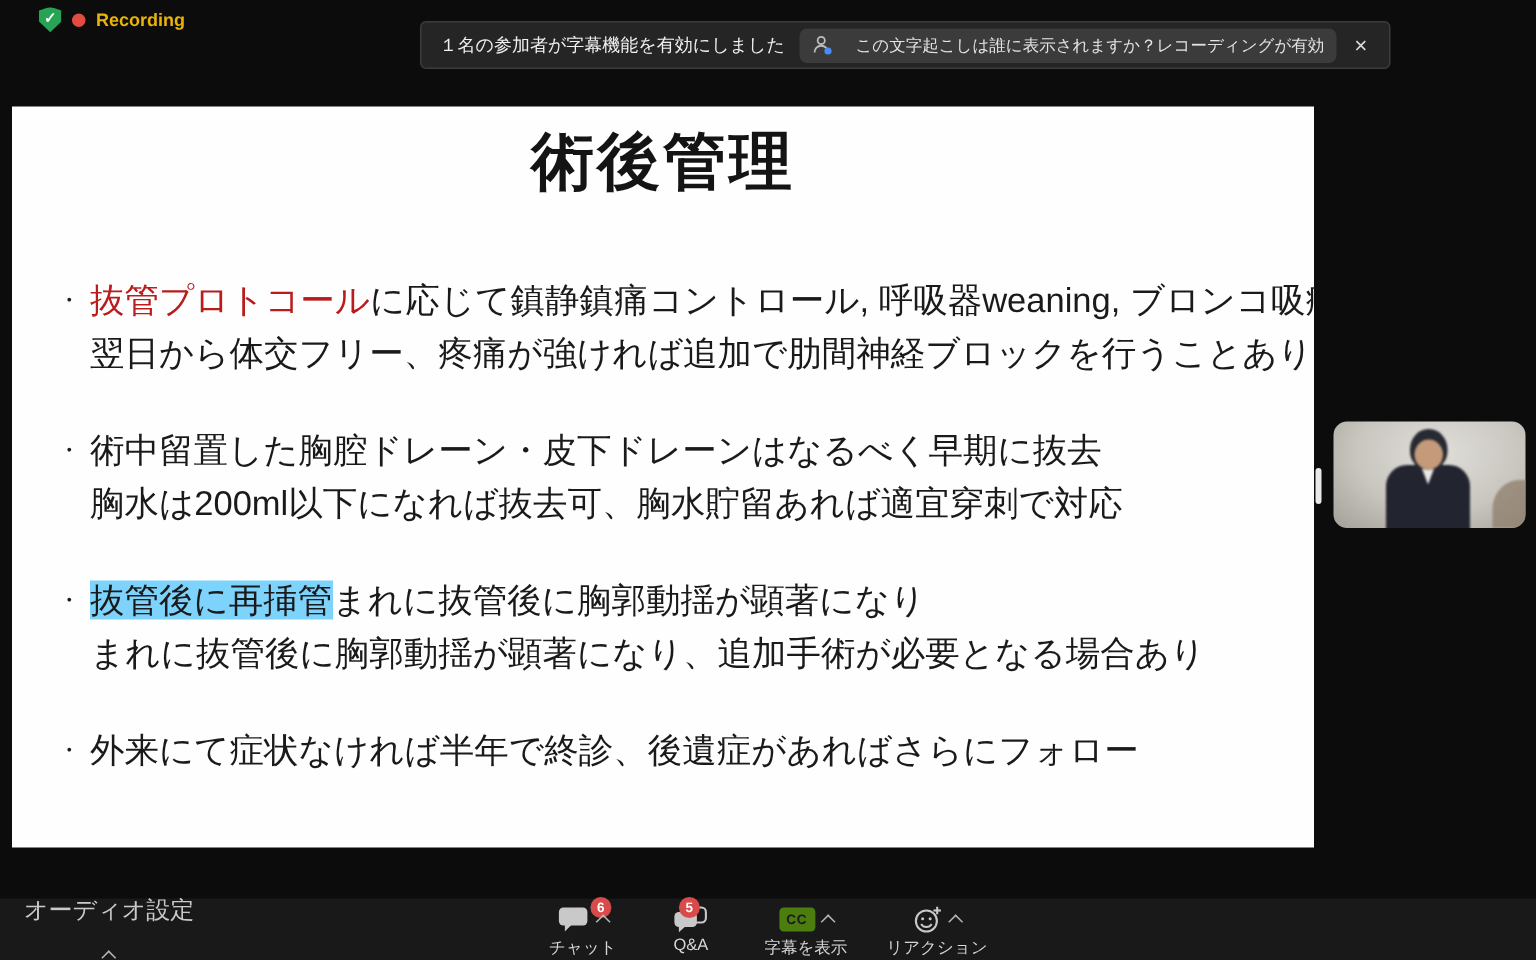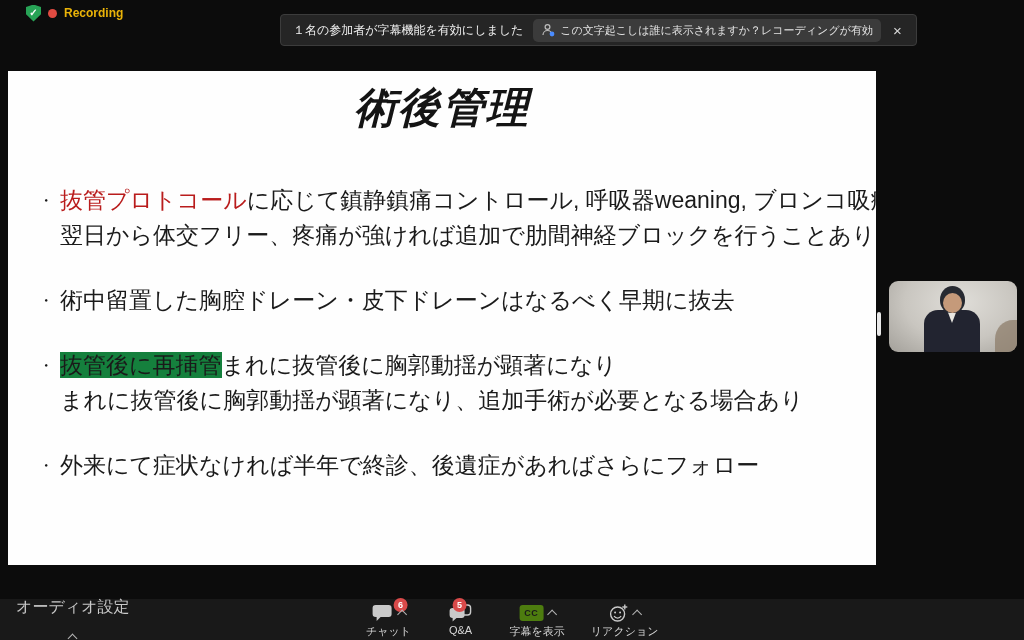--- a/index.html
+++ b/index.html
@@ -24,45 +24,45 @@
   .rec-label { color:#eab308; font-size:12px; font-weight:bold; }
 
   .banner {
     position:absolute; left:280px; top:14px; height:32px;
     background:#252525; border:1px solid #3c3c3c; border-radius:4px;
     display:flex; align-items:center; gap:10px; padding:0 12px;
   }
   .banner-msg { color:#f0f0f0; font-size:12px; white-space:nowrap; }
   .banner-pill {
     background:#3b3b3b; border:none; border-radius:5px;
-    display:flex; align-items:center; gap:5px; padding:4px 8px;
+    display:flex; align-items:center; gap:15px; padding:4px 8px;
     color:#e3e3e3; font-size:11px; white-space:nowrap; cursor:pointer;
     font-family:"Liberation Sans", sans-serif;
   }
   .banner-close {
     background:none; border:none; color:#d8d8d8; font-size:15px;
     cursor:pointer; line-height:1; padding:2px 2px;
     font-family:"Liberation Sans", sans-serif;
   }
 
   
   .slide {
     position:absolute; left:8px; top:71px; width:868px; height:494px;
     background:#fefefe; color:#1a1a1a; overflow:hidden;
   }
   .slide-title {
     margin-top:14px; text-align:center; font-size:42px; line-height:46px;
-    font-weight:600; letter-spacing:2px; color:#141414;font-style:italic;
+    font-weight:600; letter-spacing:2px; color:#141414;
   }
   .slide-body { margin:52px 0 0 30px; }
   .bullet { position:relative; padding-left:22px; margin-bottom:30px; }
   .bullet .marker { position:absolute; left:0; top:0; font-size:16px; line-height:35px; }
   .bl { font-size:23px; line-height:35px; white-space:nowrap; }
   .red-text { color:#b91c1c; }
-  .yellow-hl { background:#15803d;text-align:center; }
+  .yellow-hl { background:#7dd3fc;text-align:center; }
 
   
   .panel-handle {
     position:absolute; left:877px; top:312px; width:4px; height:24px;
     background:#e9e9e9; border-radius:2px; cursor:pointer;
   }
   .video-tile {
     position:absolute; left:889px; top:281px; width:128px; height:71px;
     border-radius:9px; overflow:hidden; cursor:pointer;
     background:radial-gradient(ellipse at 55% 30%, #e0ded9 0%, #c9c6c0 55%, #a3a09a 100%);
@@ -143,20 +143,21 @@
 
       <div class="bullet">
         <span class="marker">・</span>
         <div class="bl"><span class="red-text">抜管プロトコール</span><span>に応じて鎮静鎮痛コントロール, 呼吸器weaning, ブロンコ吸痰</span></div>
         <div class="bl">翌日から体交フリー、疼痛が強ければ追加で肋間神経ブロックを行うことあり</div>
       </div>
 
       <div class="bullet">
         <span class="marker">・</span>
         <div class="bl">術中留置した胸腔ドレーン・皮下ドレーンはなるべく早期に抜去</div>
+        <div class="bl">胸水は200ml以下になれば抜去可、胸水貯留あれば適宜穿刺で対応</div>
       </div>
 
       <div class="bullet">
         <span class="marker">・</span>
         <div class="bl"><span class="yellow-hl">抜管後に再挿管</span><span>まれに抜管後に胸郭動揺が顕著になり</span></div>
         <div class="bl">まれに抜管後に胸郭動揺が顕著になり、追加手術が必要となる場合あり</div>
       </div>
 
       <div class="bullet">
         <span class="marker">・</span>

